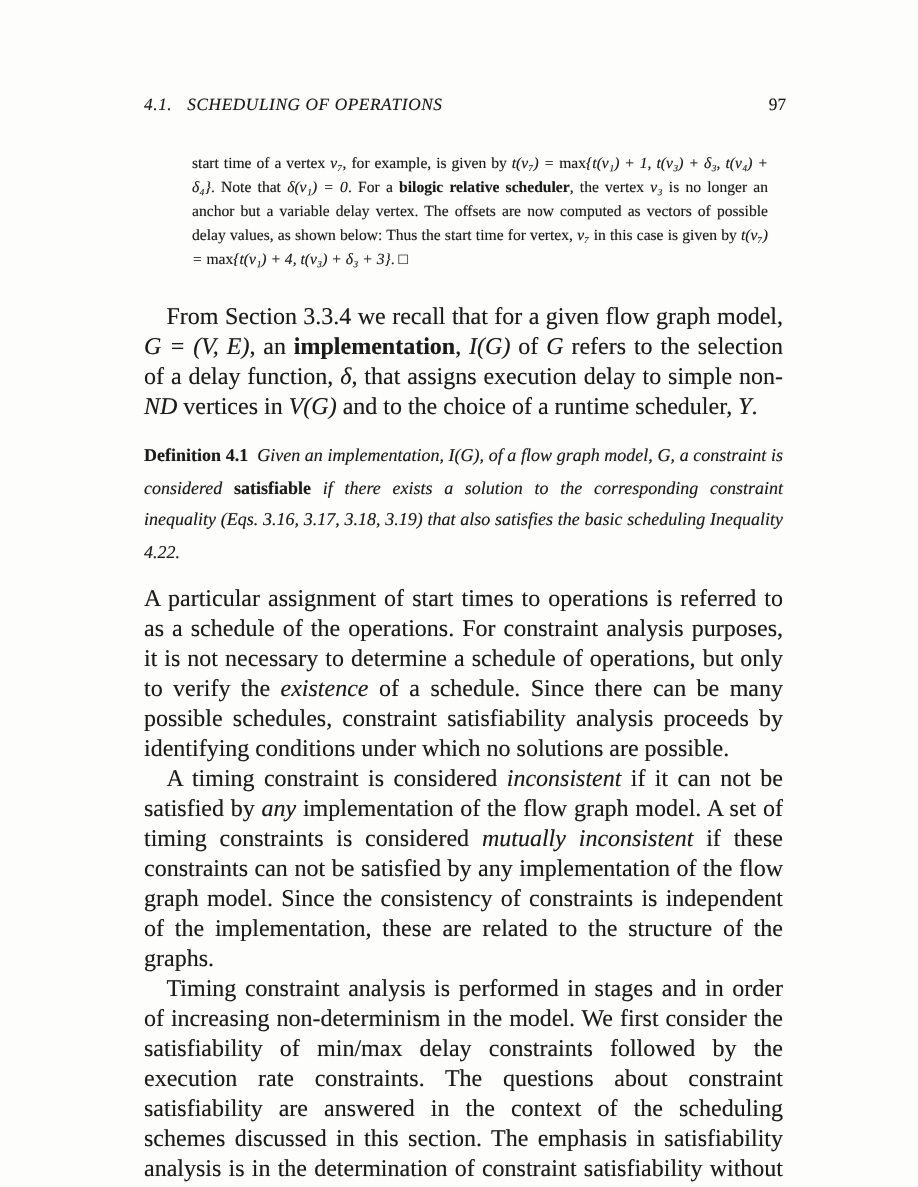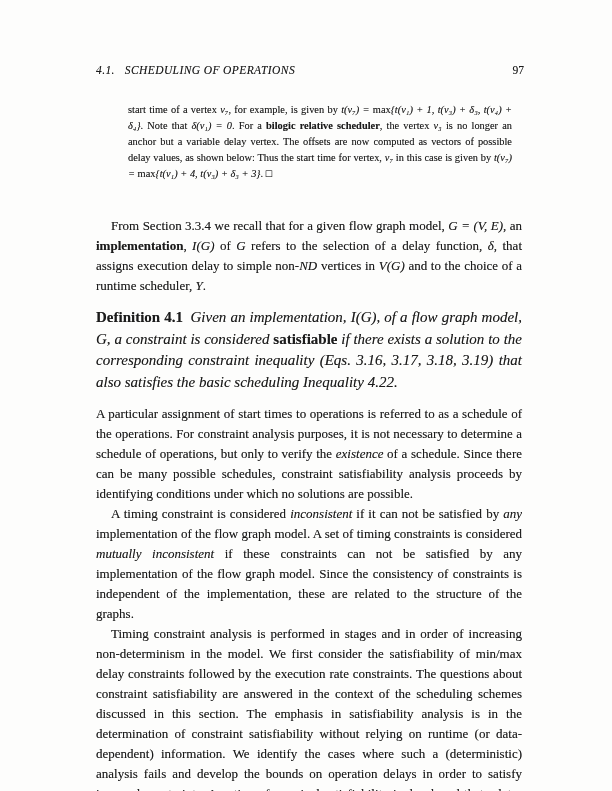--- a/index.html
+++ b/index.html
@@ -37,37 +37,37 @@
   .running-header .page-number {
     font-style: normal;
   }
   .content {
     position: absolute;
     top: 102px;
     left: 96px;
     width: 426px;
   }
   .example-block {
-    margin: 0 10px 34px 32px;
+    margin: 0 10px 20px 32px;
     font-size: 10.4px;
     line-height: 16px;
     text-align: justify;
   }
   .body-para {
     margin: 0;
-    font-size: 13px;
+    font-size: 16px;
     line-height: 20px;
     text-align: justify;
   }
   .body-para.indent {
     text-indent: 15px;
   }
   .definition-para {
     margin: 11px 0;
-    font-size: 15px;
+    font-size: 12px;
     line-height: 21.5px;
     text-align: justify;
     font-style: normal;
   }
   
   .rn { font-style: normal; font-weight: normal; }
   .it { font-style: italic; }
   .bd { font-weight: bold; font-style: normal; }
   .mt { font-style: italic; }
   .sq { font-style: normal; }

